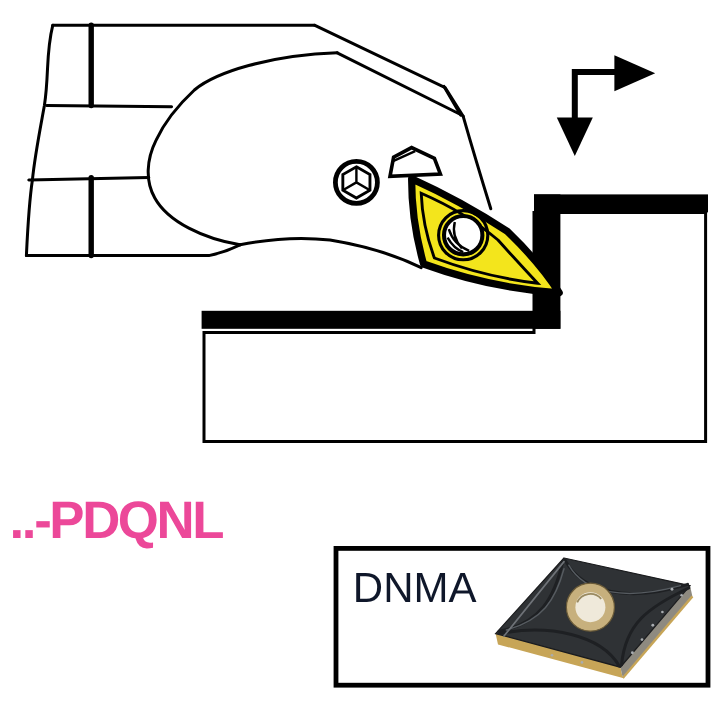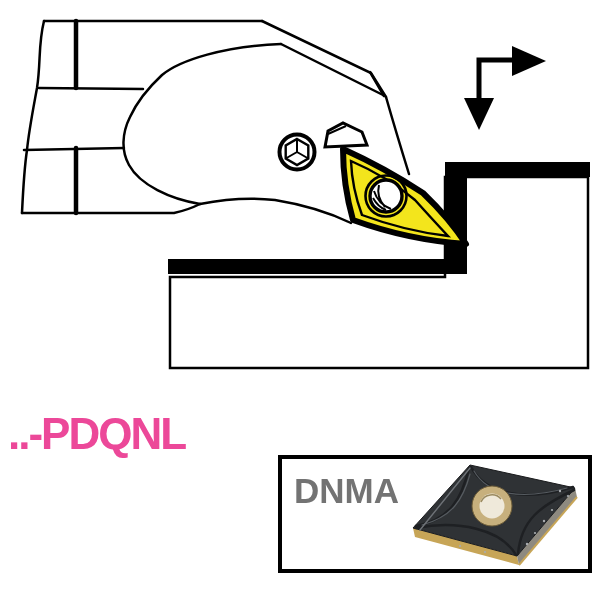--- a/index.html
+++ b/index.html
@@ -13,21 +13,21 @@
     font-size:44px;font-weight:bold;color:#ec4899;letter-spacing:-2px;line-height:1;
     white-space:nowrap;
     margin-top:29px;
   }
   .insert-box{
     position:absolute;left:278px;top:455px;width:306px;height:110px;
     border:4px solid #000;background:#fff;
   }
   .insert-box .codes{
     position:absolute;left:12px;top:11px;
-    font-size:35px;font-weight:bold;color:#737373;line-height:41px;
+    font-size:35px;font-weight:normal;color:#0f172a;line-height:41px;
   }
   .insert-box .photo{position:absolute;left:118px;top:-1px;}
 </style>
 </head>
 <body>
 
 <div id="canvas">
 
   <svg id="drawing" width="600" height="600" viewBox="0 0 600 600">
 

